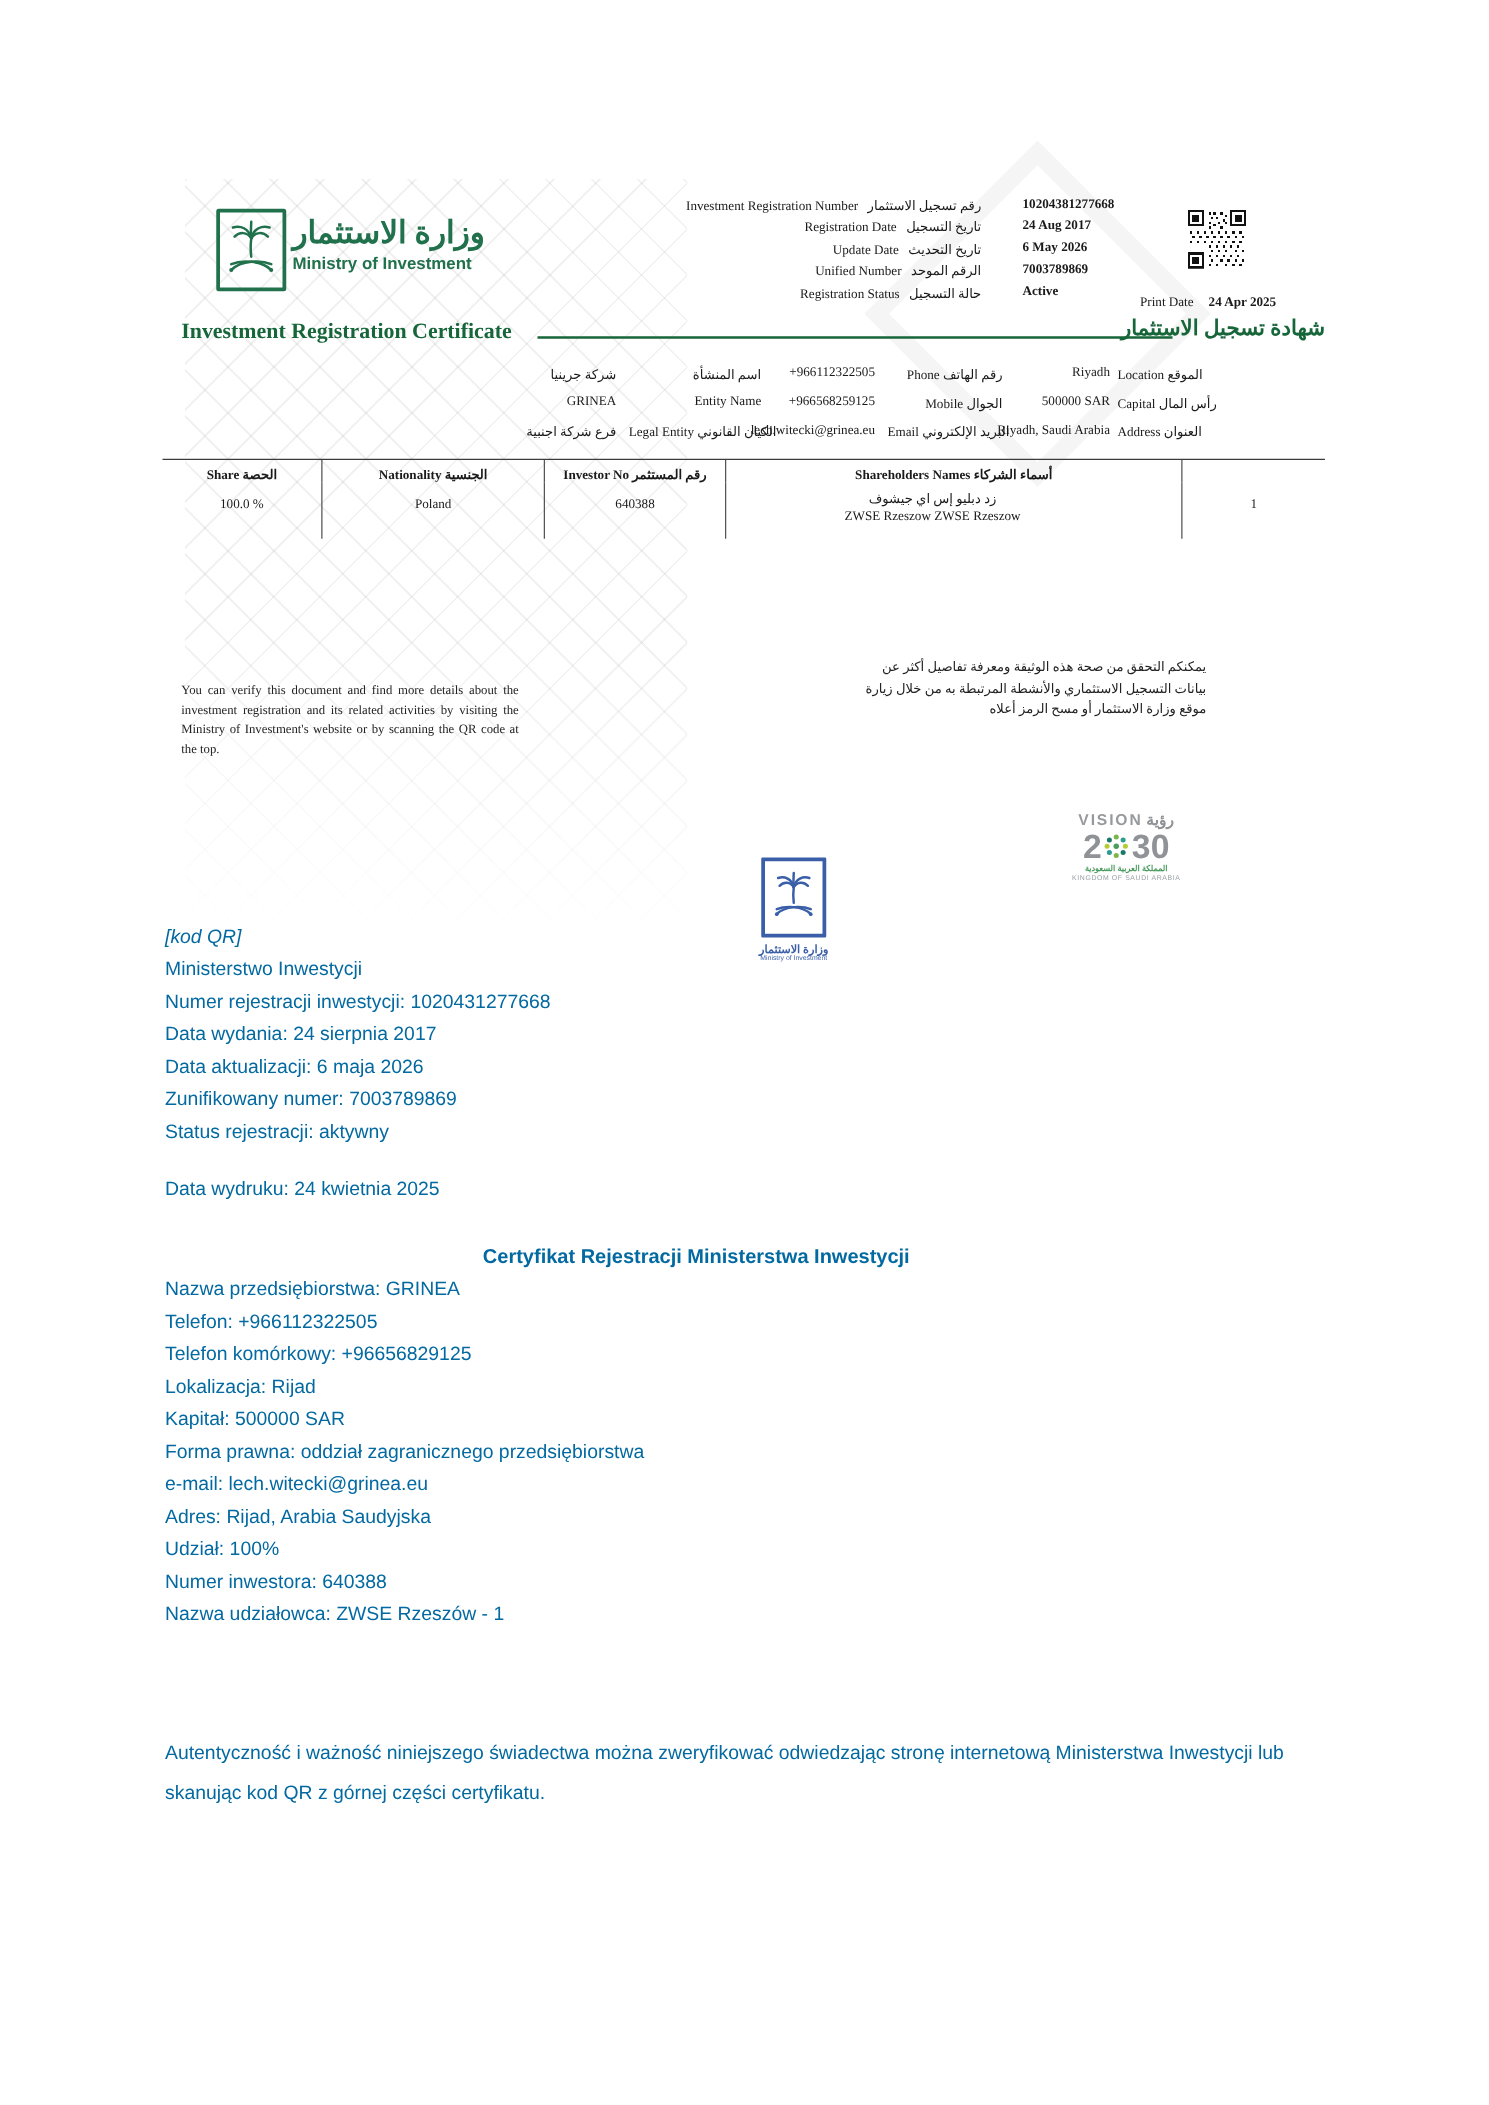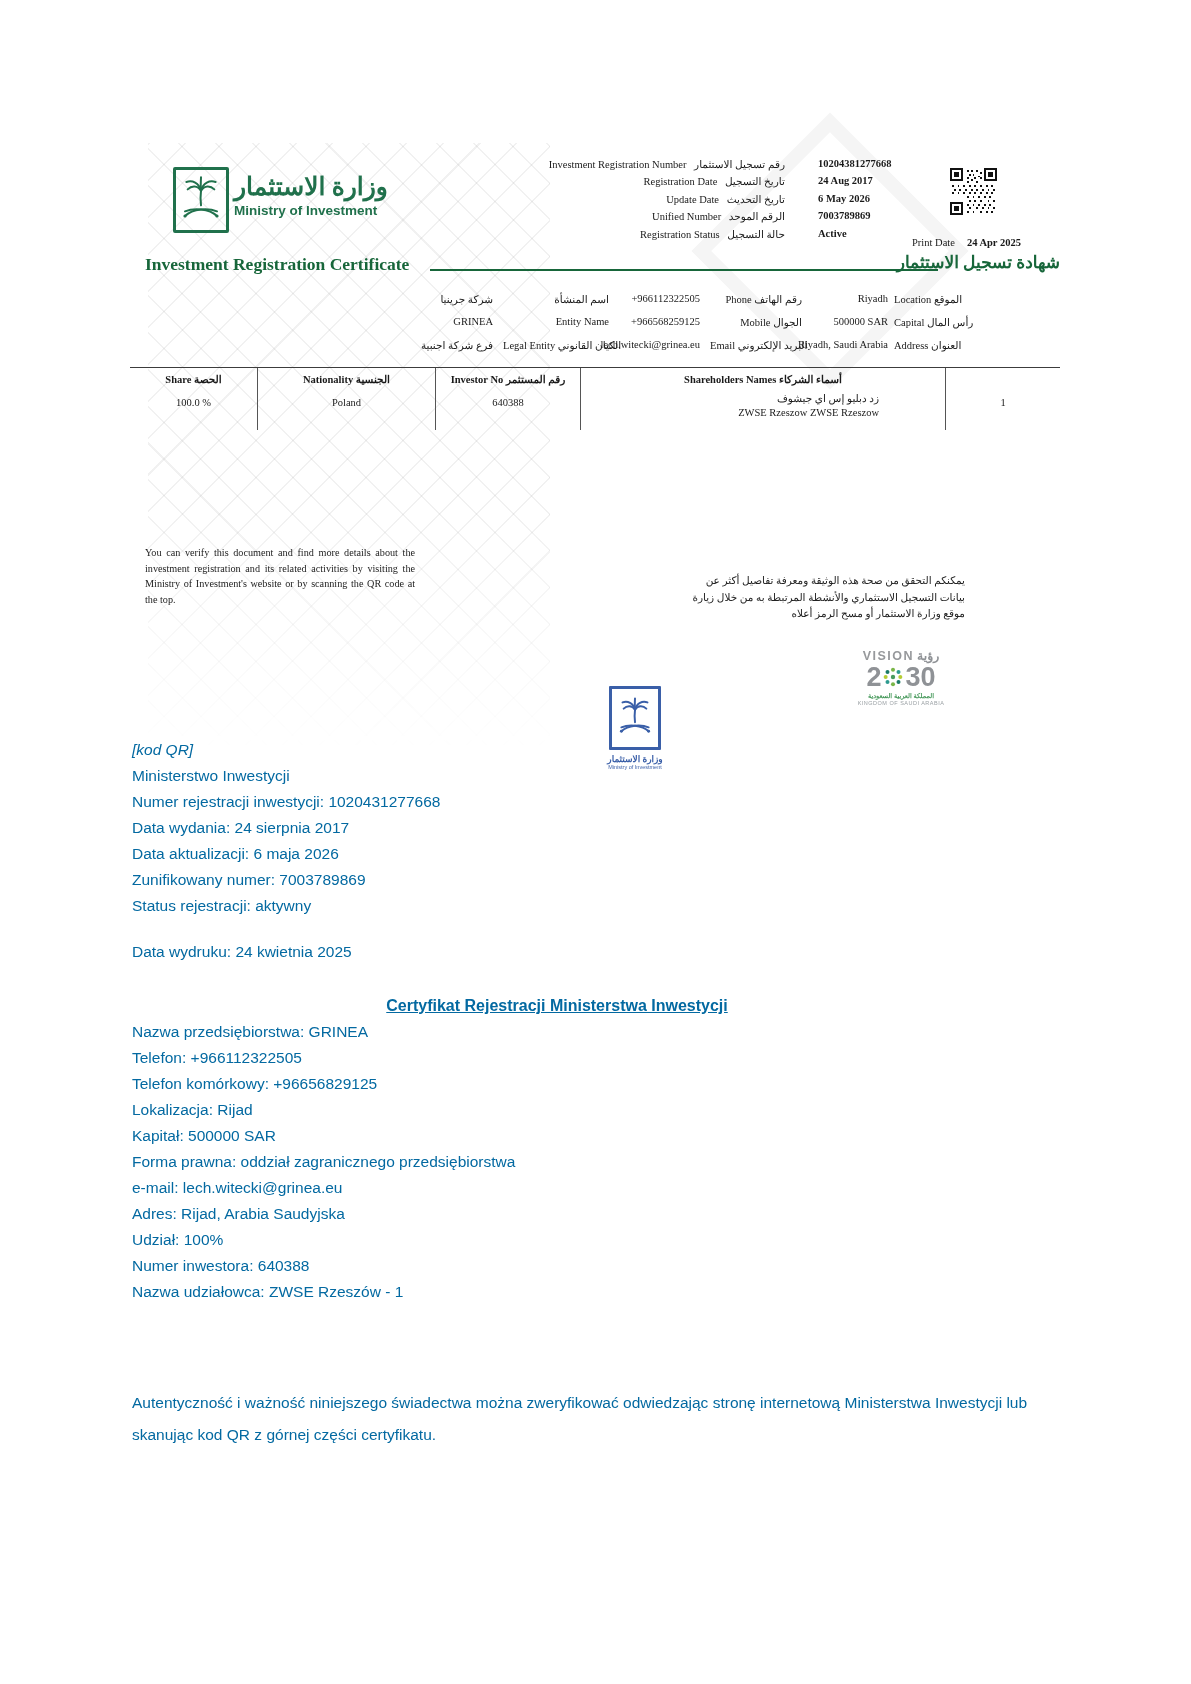--- a/index.html
+++ b/index.html
@@ -53,43 +53,43 @@
   .d-c3v{position:absolute;left:616px;width:142px;text-align:right;}
   .d-c3l{position:absolute;left:764px;width:58px;text-align:right;}
 
   .sh-table{position:absolute;left:0;top:232px;width:930px;border-top:1.5px solid #3c3c3c;}
   .sh-row{display:flex;width:930px;}
   .sh-cell{box-sizing:border-box;text-align:center;font-size:10.5px;}
   .sh-c1{width:127px;}.sh-c2{width:178px;}.sh-c3{width:145px;}.sh-c4{width:365px;}.sh-c5{width:115px;}
   .sh-sep{border-left:1px solid #555;}
   .sh-head .sh-cell{padding-top:5px;font-weight:600;}
   .sh-body .sh-cell{padding-top:12px;padding-bottom:10px;}
-  .sh-names{text-align:right;padding-right:66px !important;padding-top:7px !important;line-height:14px;padding-left:32px;}
+  .sh-names{text-align:center;padding-right:66px !important;padding-top:7px !important;line-height:14px;padding-left:32px;}
 
   .verify-en{position:absolute;left:15px;top:410px;width:270px;font-size:10.2px;line-height:15.5px;text-align:justify;color:#222;}
-  .verify-ar{position:absolute;left:562px;top:392px;width:273px;font-size:10.5px;line-height:16.5px;direction:rtl;text-align:right;color:#222;margin-top:46px;}
+  .verify-ar{position:absolute;left:562px;top:392px;width:273px;font-size:10.5px;line-height:16.5px;direction:rtl;text-align:right;color:#222;}
 
   .stamp{position:absolute;left:455px;top:551px;width:100px;text-align:center;color:#3a5fa8;}
   .stamp-box{width:46px;height:58px;border:3px solid #3a5fa8;border-radius:1px;margin:0 auto;display:flex;align-items:center;justify-content:center;}
   .stamp-ar{font-size:9px;font-weight:bold;margin-top:4px;line-height:10px;}
   .stamp-en{font-size:5.5px;line-height:7px;font-family:"Liberation Sans",sans-serif;}
 
   .vision{position:absolute;left:712px;top:513px;width:118px;text-align:center;font-family:"Liberation Sans",sans-serif;}
   .vision-top{font-size:12.5px;letter-spacing:1.5px;color:#97999c;font-weight:600;}
   .vision-top .ar{letter-spacing:0;font-weight:bold;color:#8f9296;margin-left:3px;}
   .vision-year{font-size:27px;font-weight:bold;color:#8f9296;line-height:28px;display:flex;align-items:center;justify-content:center;}
   .vision-kingdom-ar{font-size:6.5px;color:#4a9b5e;font-weight:bold;line-height:8px;margin-top:1px;}
   .vision-kingdom-en{font-size:5.5px;color:#9aa0a4;letter-spacing:0.5px;line-height:7px;}
 
   
   .pl{font-family:"Liberation Sans",sans-serif;font-size:15.5px;line-height:26px;color:#0369a1;position:absolute;left:132px;}
   .pl-head{top:737px;}
   .pl-qr-note{font-style:italic;}
   .pl-print{top:939px;}
-  .pl-title{top:993px;width:850px;text-align:center;font-weight:bold;font-size:16px;text-decoration:underline;}
+  .pl-title{top:993px;width:850px;text-align:center;font-weight:bold;font-size:16px;}
   .pl-details{top:1019px;}
   .pl-footer{top:1387px;width:912px;line-height:32px;}
 </style>
 </head>
 <body>
 
 <div class="page">
 
   <div class="cert">
 

